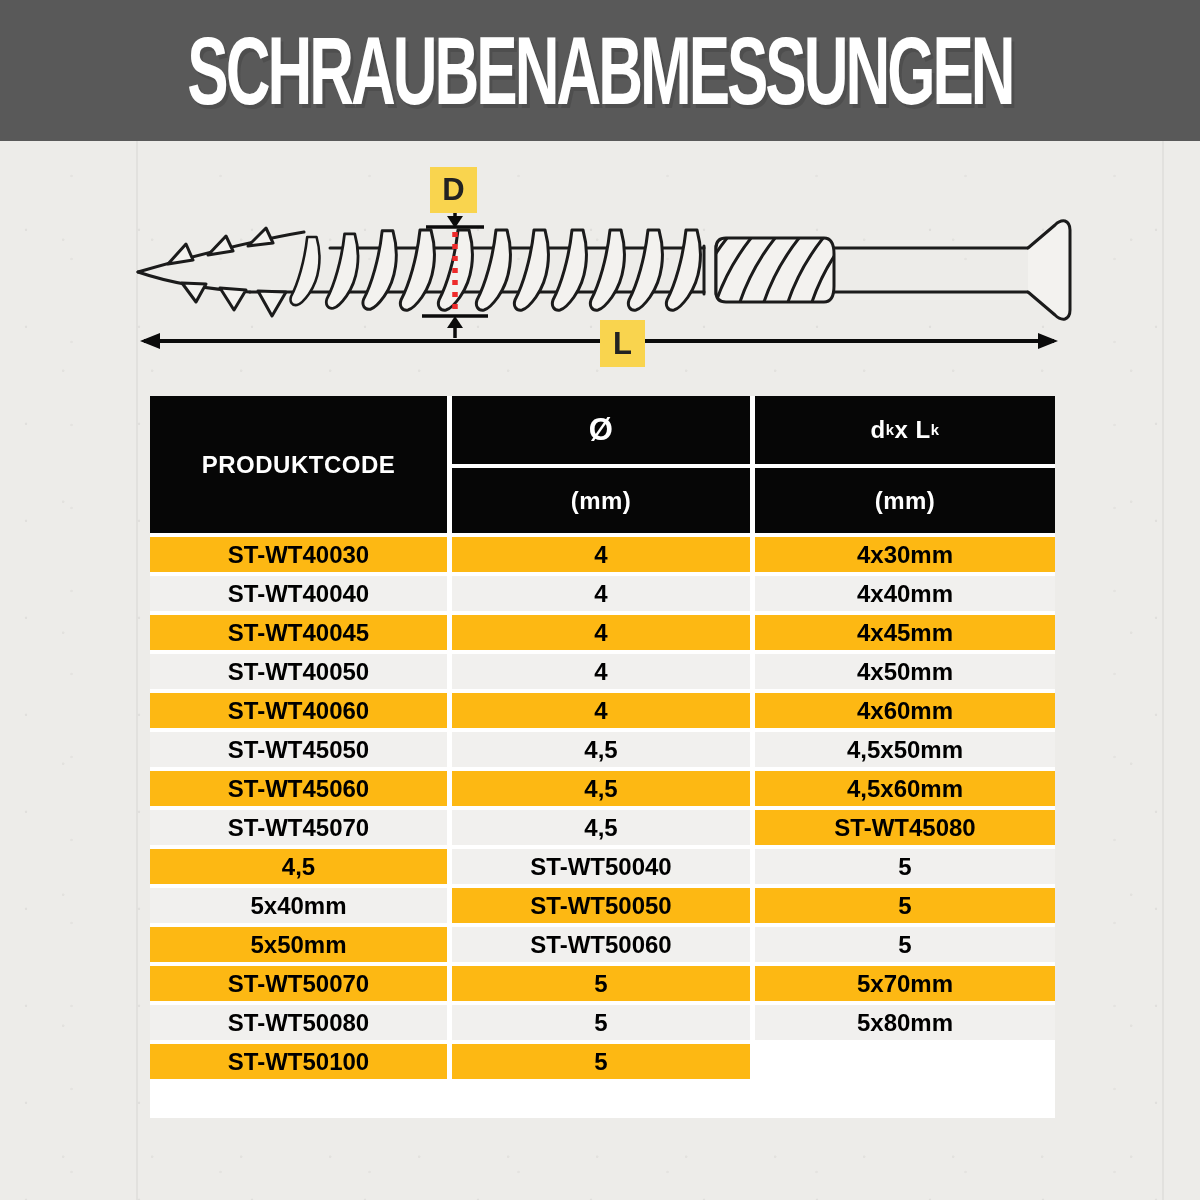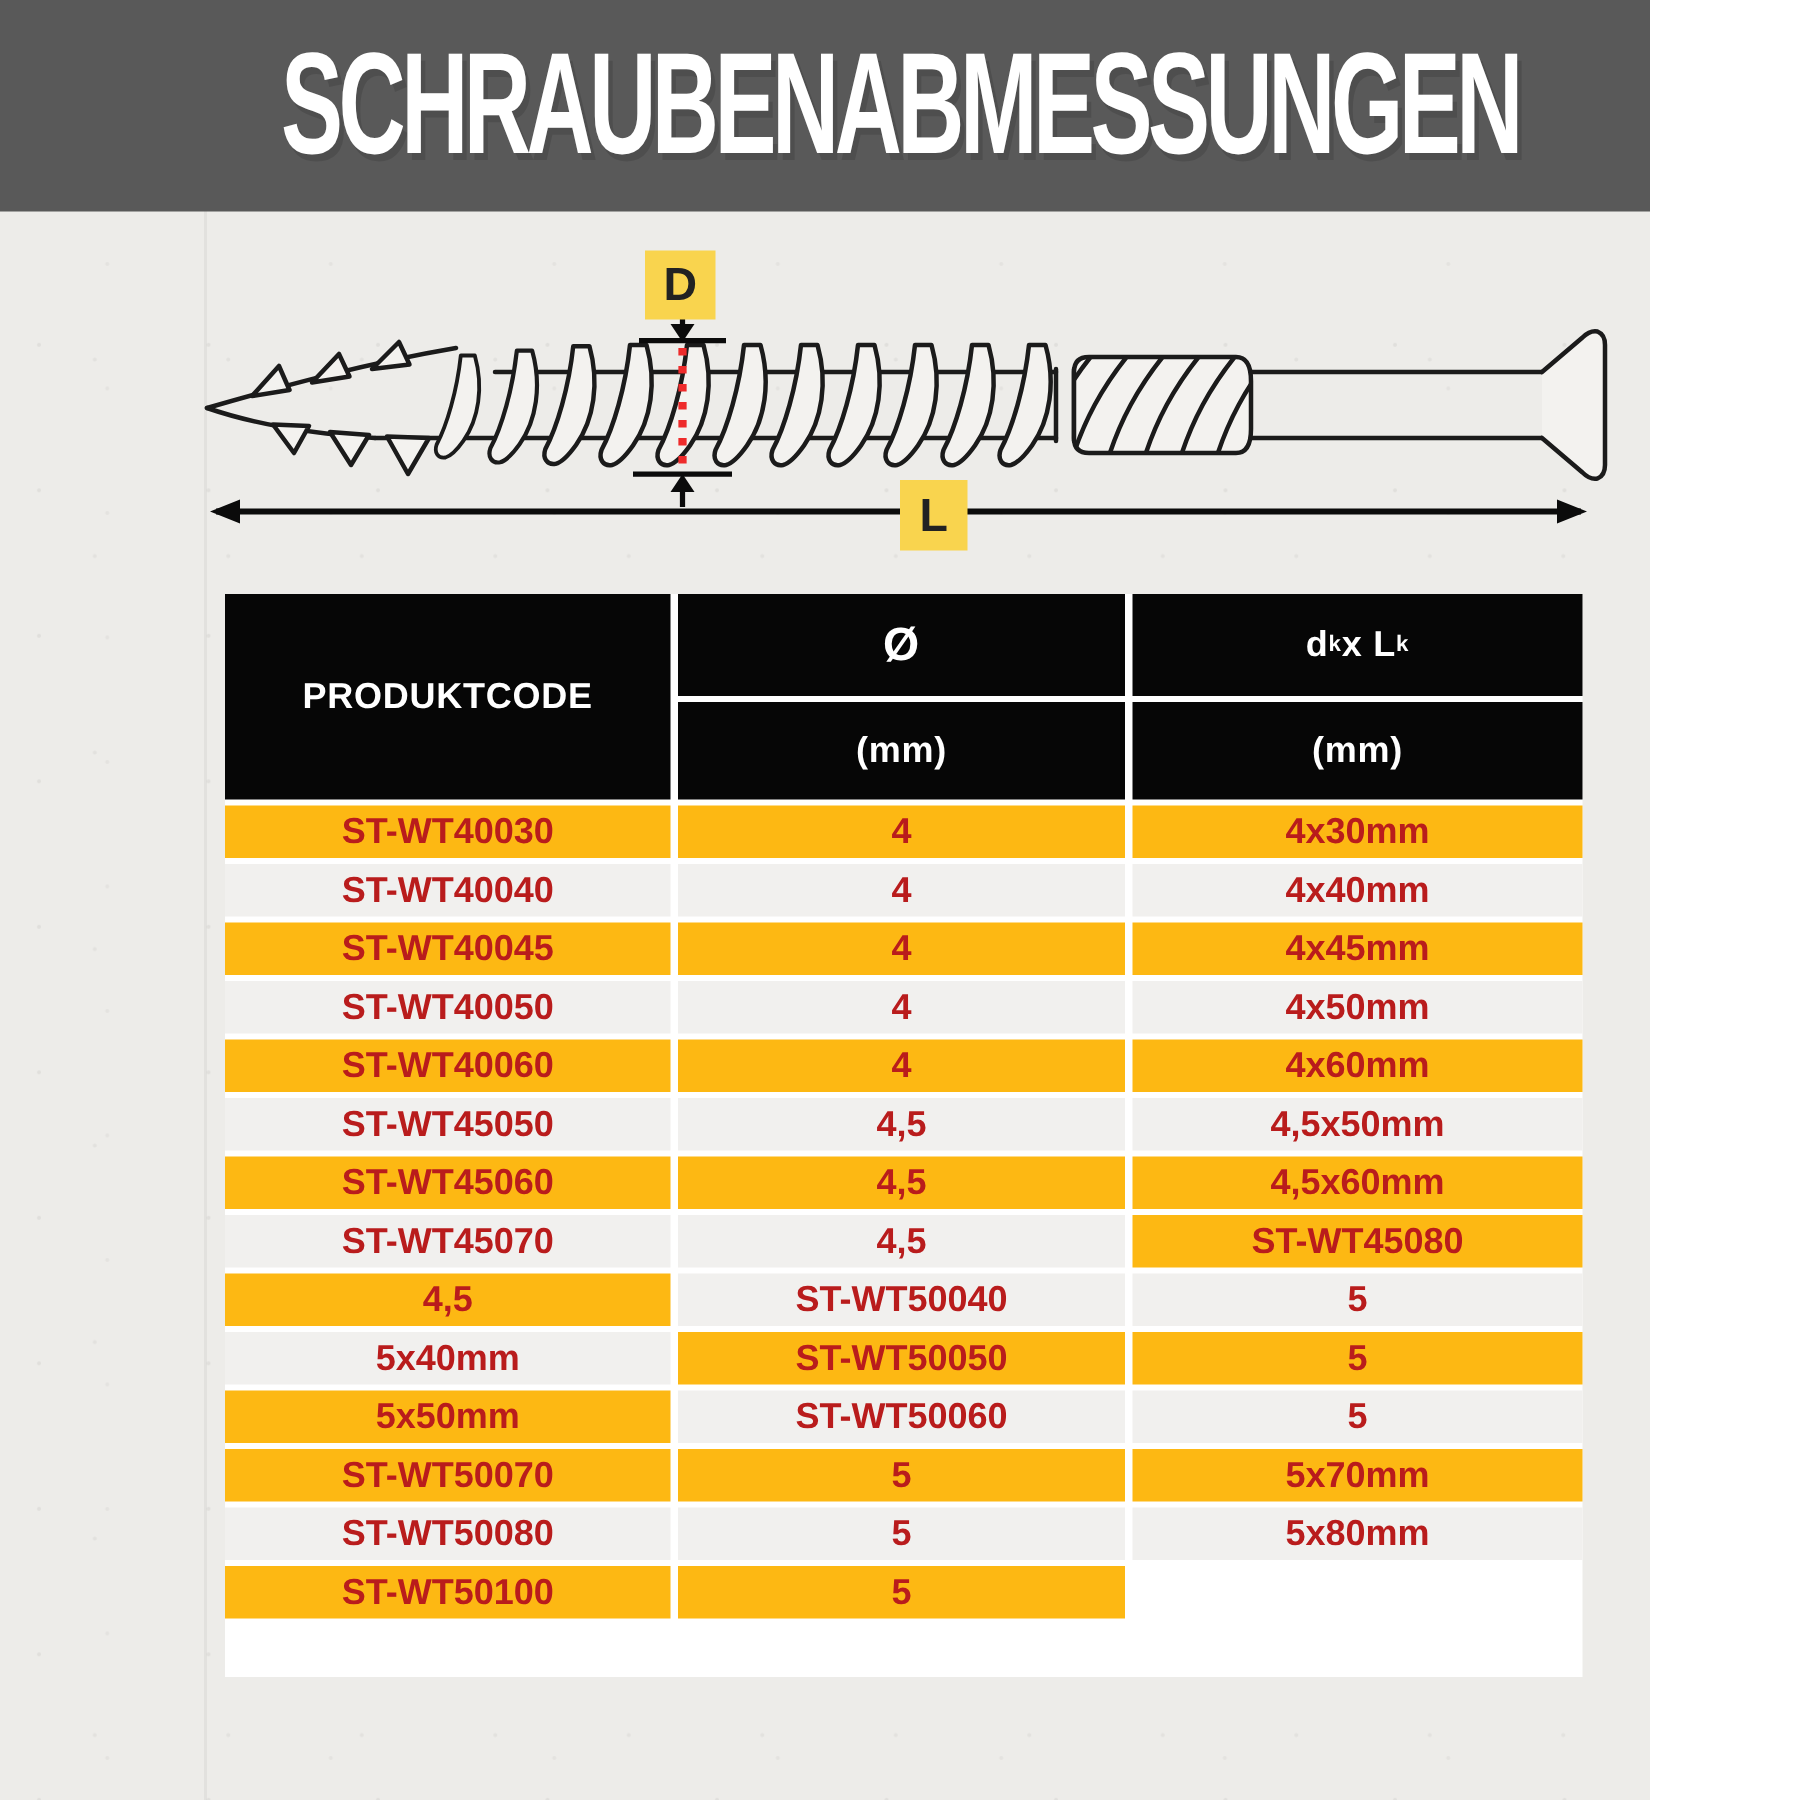--- a/index.html
+++ b/index.html
@@ -8,21 +8,21 @@
     --banner-gray:#595959;
     --header-black:#060606;
     --dim-red:#EE2B2B;
     --row-light:#F1F0EE;
     --bg:#EDECE9;
     --ink:#1B1B1B;
   }
   html,body{margin:0;padding:0;}
   body{font-family:"Liberation Sans","DejaVu Sans",sans-serif;}
   .page{
-    position:relative;width:1100px;height:1200px;overflow:hidden;
+    position:relative;width:1200px;height:1200px;overflow:hidden;
     background-color:var(--bg);
     background-image:
       radial-gradient(circle at 23% 37%, rgba(60,55,50,.07) 1px, transparent 1.6px),
       radial-gradient(circle at 71% 83%, rgba(60,55,50,.06) 1px, transparent 1.6px),
       radial-gradient(circle at 48% 12%, rgba(60,55,50,.05) 1px, transparent 1.6px);
     background-size:113px 97px, 89px 131px, 149px 83px;
   }
   .seam{position:absolute;top:0;bottom:0;width:2px;background:rgba(0,0,0,0.045);}
   .seam.s1{left:136px;}
   .seam.s2{left:1162px;}
@@ -62,21 +62,21 @@
   .cell{display:flex;align-items:center;justify-content:center;font-weight:700;}
   .hdr{background:var(--header-black);color:#fff;font-size:24px;letter-spacing:0.5px;}
   .hdr-code{grid-column:1;grid-row:1/3;}
   .hdr-dia-top{grid-column:2;grid-row:1;font-size:31px;}
   .hdr-dk{grid-column:3;grid-row:1;}
   .hdr-mm2{grid-column:2;grid-row:2;}
   .hdr-mm3{grid-column:3;grid-row:2;}
   .hdr sub{font-size:0.62em;font-weight:700;}
   .row-yellow{background:var(--accent-yellow);}
   .row-light{background:var(--row-light);}
-  .spec-table .body-cell{font-size:24px;color:#b91c1c;}
+  .spec-table .body-cell{font-size:24px;color:#000000;}
 
   
   .screw-line{stroke:var(--ink);stroke-width:3;fill:none;stroke-linecap:round;stroke-linejoin:round;}
   .screw-fill{fill:#F3F2EF;stroke:var(--ink);stroke-width:3;stroke-linejoin:round;}
   .dim-black{stroke:#0b0b0b;stroke-width:3.5;fill:none;}
 </style>
 </head>
 <body>
 
 <div class="page">

